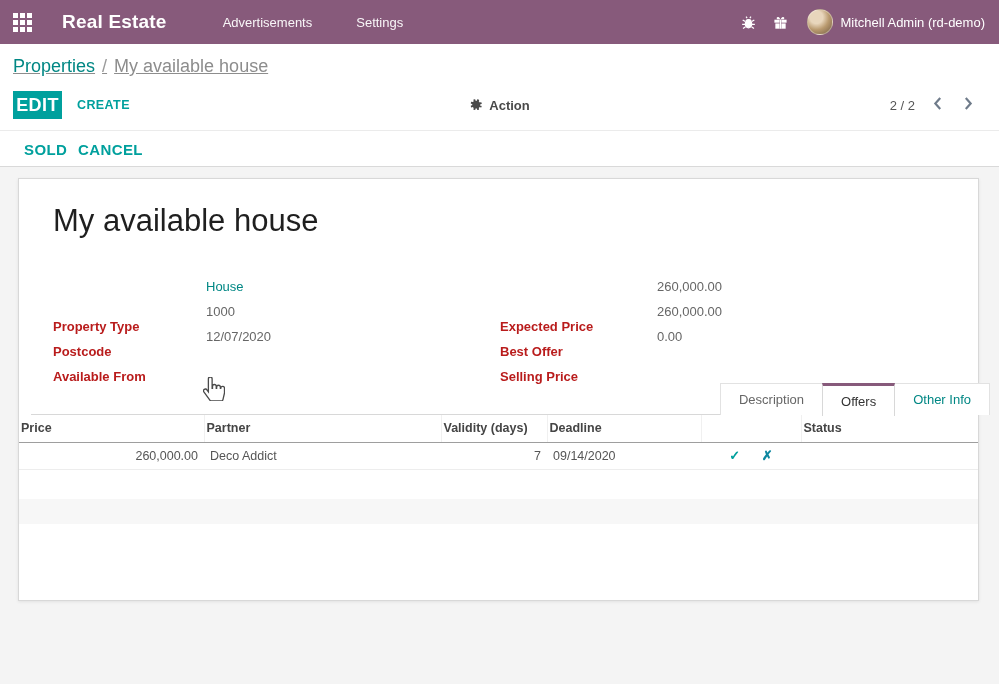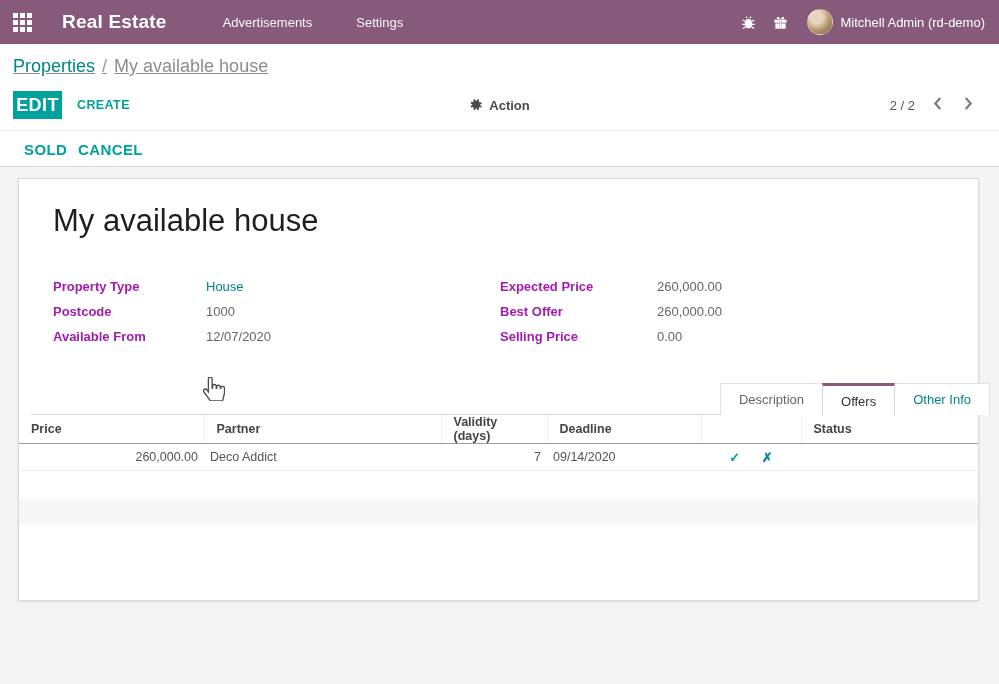--- a/index.html
+++ b/index.html
@@ -49,40 +49,40 @@
 
   
   .sheet { position:absolute; left:18px; top:178px; width:961px; height:423px; background:#fff;
            border:1px solid #d8d8d8; box-shadow:0 1px 3px rgba(0,0,0,.08); }
   .sheet-title { position:absolute; left:34px; top:24px; font-size:31px; color:#1f1f1f; }
 
   .field-group { position:absolute; top:100px; }
   .fg-left { left:34px; }
   .fg-right { left:481px; }
   .field-row { display:flex; height:25px; align-items:flex-start; }
-  .field-label { width:153px; font-size:13px; font-weight:bold; color:#a21caf; }
+  .field-label { width:153px; font-size:13px; font-weight:bold; color:#b91c1c;margin-top:40px; }
   .fg-right .field-label { width:157px; }
   .field-value { font-size:13px; color:#666; }
   .field-link { color:#008784; cursor:pointer; }
 
   
   .tabs { position:absolute; left:12px; top:204px; width:100%; height:32px; border-bottom:1px solid #d8d8d8;
           display:flex; padding-left:18px;justify-content:flex-end; }
   .tab { height:32px; padding:0 18px; display:flex; align-items:center; font-size:13px; cursor:pointer;
          background:#fff; border:1px solid #e2e2e2; border-bottom:none; position:relative; }
   .tab + .tab { margin-left:-1px; }
   .tab.t-inactive-gray { color:#666; }
   .tab.t-inactive-link { color:#008784; }
   .tab.t-active { color:#333; border:1px solid #d8d8d8; border-top:3px solid #875A7B; border-bottom:none;
                   margin-bottom:-1px; height:33px; z-index:2; }
 
   
   .offers-table { position:absolute; left:0; top:236px; width:100%; border-collapse:collapse; table-layout:fixed; }
   .offers-table th { height:27px; font-size:12.5px; font-weight:bold; color:#454545; text-align:left;
-                     border-bottom:1px solid #9e9e9e; border-left:1px solid #f0f0f0; padding:0 12px; }
+                     border-bottom:1px solid #9e9e9e; border-left:1px solid #f0f0f0; padding:0 2px; }
   .offers-table th:first-child { border-left:none; }
   .offers-table td { height:27px; font-size:12.5px; color:#555; padding:0 6px; border-bottom:1px solid #ededed;
                      background:#fff; }
   .col-num { text-align:right; }
   .col-center { text-align:center; }
   .row-action { border:none; background:none; cursor:pointer; font-size:13px; font-weight:bold; padding:0 9px; }
   .act-accept { color:#00a09d; }
   .act-refuse { color:#0d87a0; }
   .stripe { position:absolute; left:0; top:320px; width:100%; height:25px; background:#f7f7f7; }
 

